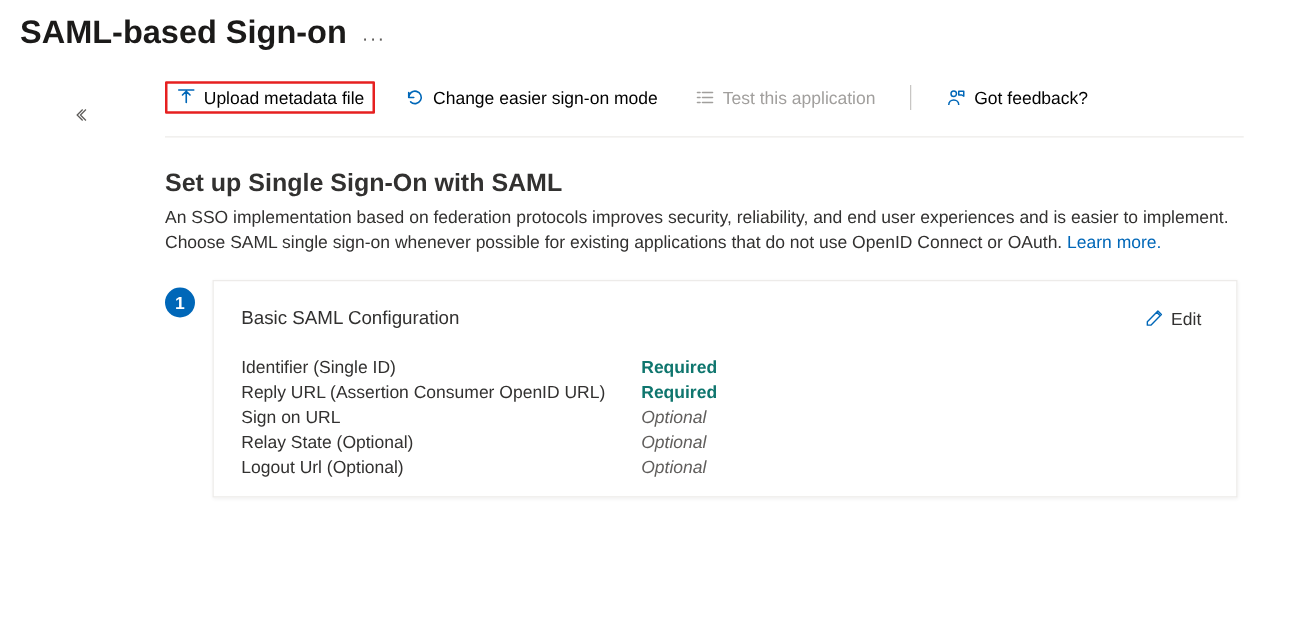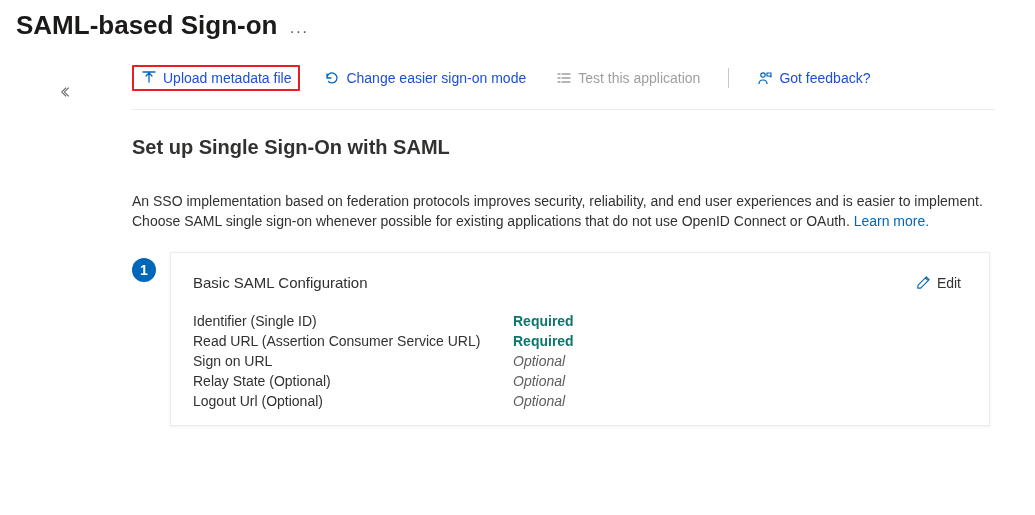--- a/index.html
+++ b/index.html
@@ -55,21 +55,21 @@
       gap: 18px;
       padding: 18px 0 18px 0;
       border-bottom: 1px solid #edebe9;
       margin-bottom: 26px;
     }
     .toolbar-item {
       display: flex;
       align-items: center;
       gap: 6px;
       font-size: 14px;
-      color: #1d4ed8;
+      color: #000000;
       cursor: pointer;
       padding: 4px 6px;
     }
     .toolbar-item.disabled {
       color: #a19f9d;
       cursor: default;
     }
     .toolbar-item.highlighted {
       border: 2px solid #e62020;
       padding: 3px 7px;
@@ -87,21 +87,21 @@
       justify-content: center;
     }
     .icon svg {
       width: 16px;
       height: 16px;
     }
     .section-heading {
       font-size: 20px;
       font-weight: 600;
       color: #323130;
-      margin-bottom: 32px;
+      margin-bottom: 4px;
     }
     .description {
       font-size: 14px;
       color: #323130;
       line-height: 1.45;
       margin-bottom: 20px;
     }
     .link {
       color: #0067b8;
       text-decoration: none;
@@ -268,21 +268,21 @@
                   <path d="M11 2l3 3-9 9H2v-3l9-9zM10 3l3 3" fill="none" stroke="#0067b8" stroke-width="1.2" stroke-linejoin="round"></path>
                 </svg>
             </span>
             <span>Edit</span>
           </div>
         </div>
         <div class="config-table" id="config-table">
 
         <div class="config-label">Identifier (Single ID)</div>
             <div class="config-value required">Required</div>
-            <div class="config-label">Read URL (Assertion Consumer Service URL)</div>
+            <div class="config-label">Reply URL (Assertion Consumer OpenID URL)</div>
             <div class="config-value required">Required</div>
             <div class="config-label">Sign on URL</div>
             <div class="config-value optional">Optional</div>
             <div class="config-label">Relay State (Optional)</div>
             <div class="config-value optional">Optional</div>
             <div class="config-label">Logout Url (Optional)</div>
             <div class="config-value optional">Optional</div>
           </div>
       </div>
     </div>

